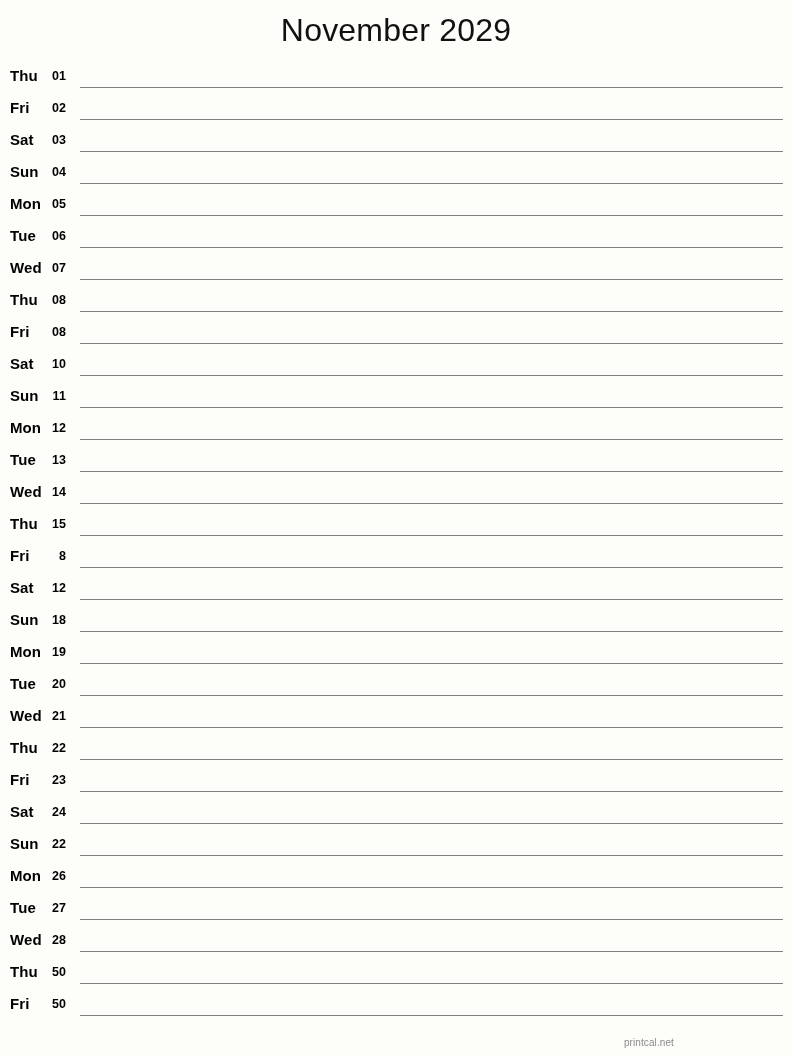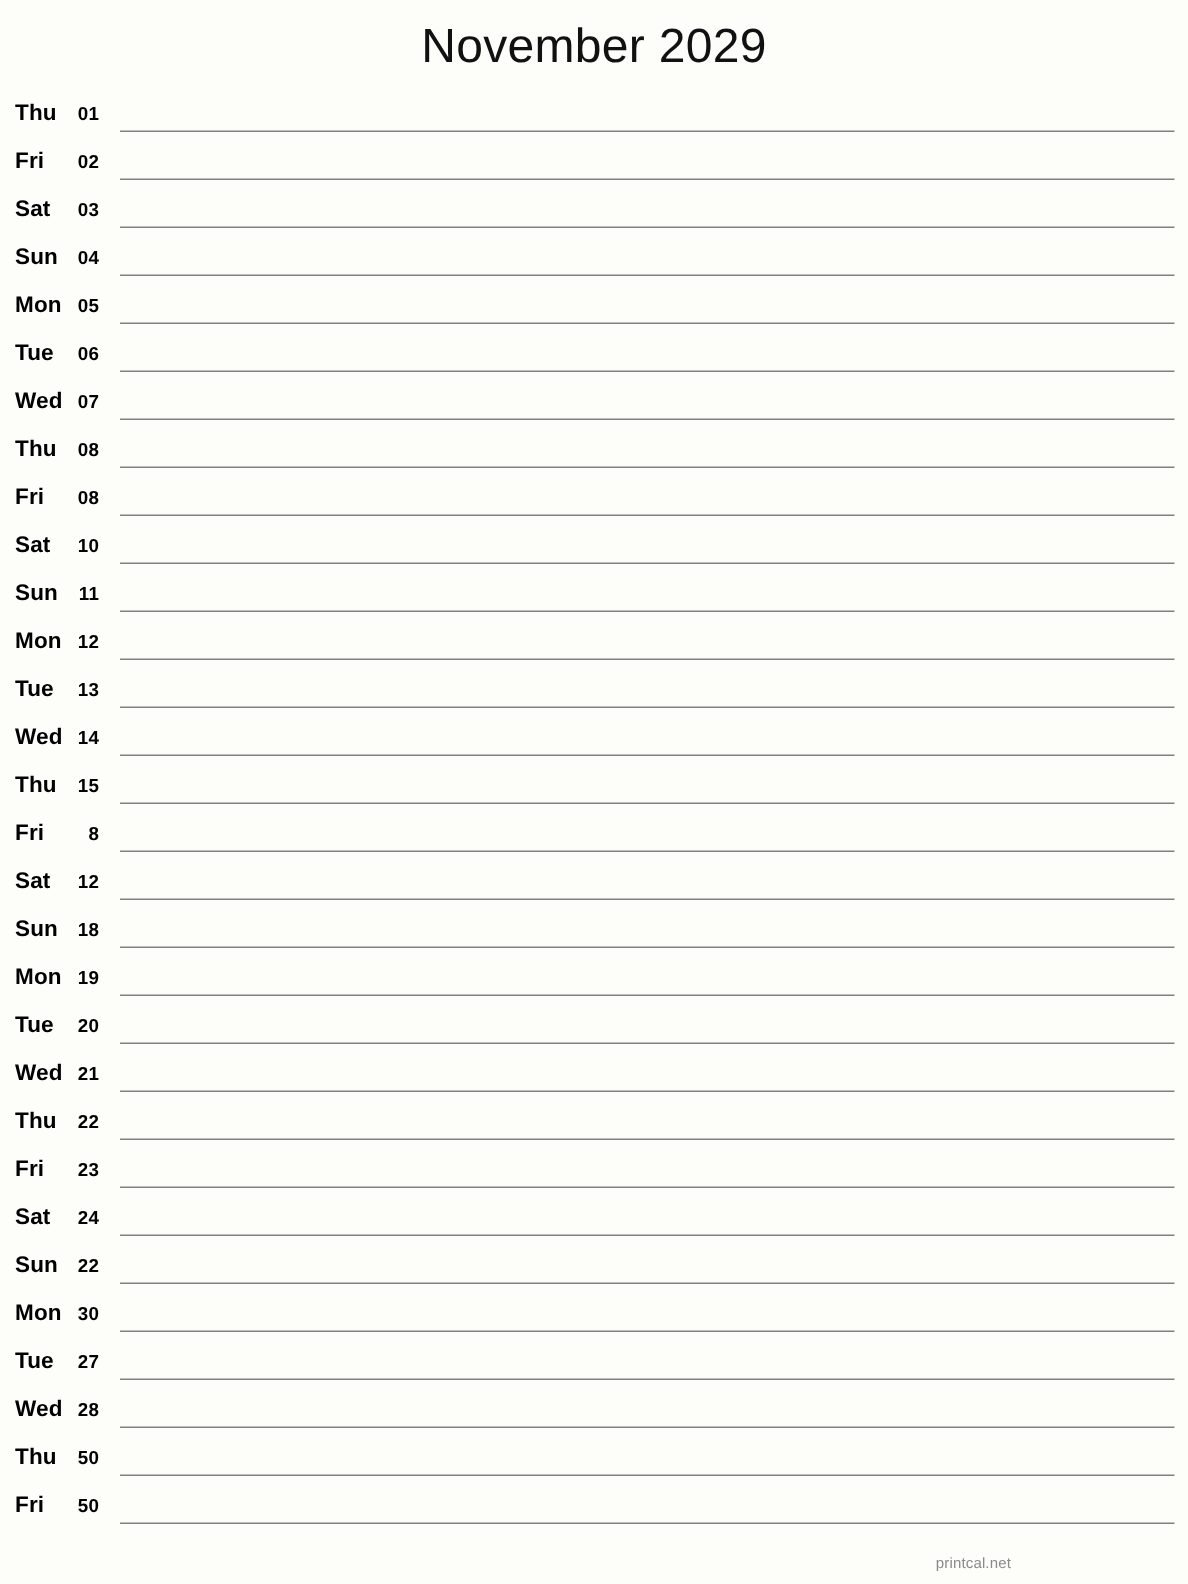--- a/index.html
+++ b/index.html
@@ -227,21 +227,21 @@
         <span class="row-daynum">24</span>
         <span class="row-line"></span>
       </div>
       <div class="row">
         <span class="row-weekday">Sun</span>
         <span class="row-daynum">22</span>
         <span class="row-line"></span>
       </div>
       <div class="row">
         <span class="row-weekday">Mon</span>
-        <span class="row-daynum">30</span>
+        <span class="row-daynum">26</span>
         <span class="row-line"></span>
       </div>
       <div class="row">
         <span class="row-weekday">Tue</span>
         <span class="row-daynum">27</span>
         <span class="row-line"></span>
       </div>
       <div class="row">
         <span class="row-weekday">Wed</span>
         <span class="row-daynum">28</span>

